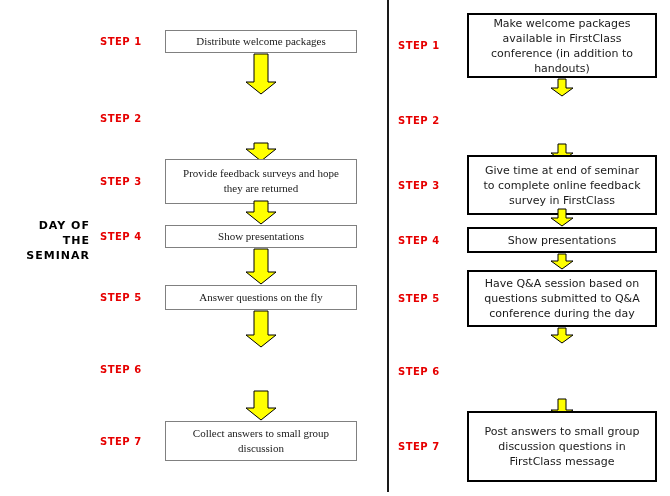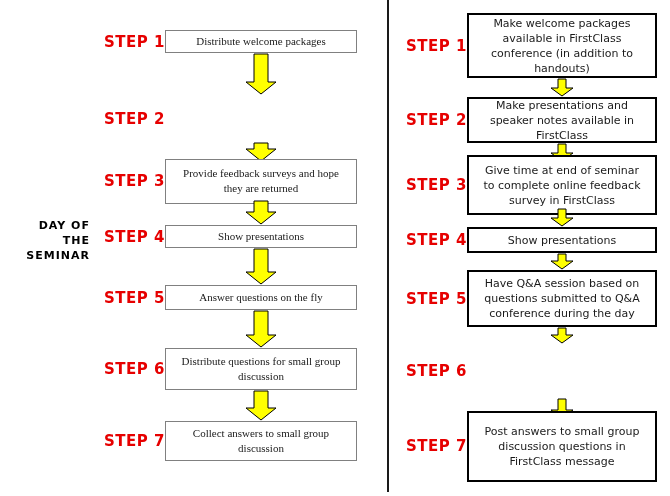--- a/index.html
+++ b/index.html
@@ -34,23 +34,23 @@
   .col {
     position: absolute;
     display: flex;
     flex-direction: column;
   }
   .col-left { left: 100px; top: 30px; width: 257px; }
   .col-right { left: 398px; top: 13px; width: 259px; }
   .row { display: flex; align-items: center; }
   .label-cell {
     flex: none;
-    text-align: right;
+    text-align: left;
     font-weight: bold;
-    font-size: 15px;
+    font-size: 10px;
     letter-spacing: 0.5px;
     color: #e60000;
   }
   .col-left .label-cell { width: 65px; }
   .col-right .label-cell { width: 69px; }
   .box {
     flex: none;
     box-sizing: border-box;
     display: flex;
     align-items: center;
@@ -129,21 +129,20 @@
       <div class="box" style="height:25px">Answer questions on the fly</div>
     </div>
     <div class="arrow-row">
       <svg width="32" height="38" viewBox="0 0 32 38">
           <polygon class="arrow-poly" points="9,1 9,25 1,25 16,37 31,25 23,25 23,1"></polygon>
         </svg>
     </div>
 
     <div class="row" style="height:42px">
       <div class="label-cell">STEP 6</div>
-      <div class="box" style="height:42px">Distribute questions for small group discussion</div>
     </div>
     <div class="arrow-row">
       <svg width="32" height="31" viewBox="0 0 32 31">
           <polygon class="arrow-poly" points="9,1 9,18 1,18 16,30 31,18 23,18 23,1"></polygon>
         </svg>
     </div>
 
     <div class="row" style="height:40px">
       <div class="label-cell">STEP 7</div>
       <div class="box" style="height:40px">Collect answers to small group discussion</div>
@@ -157,21 +156,20 @@
       <div class="box" style="height:65px">Make welcome packages available in FirstClass conference (in addition to handouts)</div>
     </div>
     <div class="arrow-row">
       <svg width="24" height="19" viewBox="0 0 24 19">
           <polygon class="arrow-poly" points="8,1 8,10 1,10 12,18 23,10 16,10 16,1"></polygon>
         </svg>
     </div>
 
     <div class="row" style="height:46px">
       <div class="label-cell">STEP 2</div>
-      <div class="box" style="height:46px">Make presentations and speaker notes available in FirstClass</div>
     </div>
     <div class="arrow-row">
       <svg width="24" height="19" viewBox="0 0 24 19">
           <polygon class="arrow-poly" points="8,1 8,10 1,10 12,18 23,10 16,10 16,1"></polygon>
         </svg>
     </div>
 
     <div class="row" style="height:46px">
       <div class="label-cell">STEP 3</div>
       <div class="box" style="height:60px">Give time at end of seminar to complete online feedback survey in FirstClass</div>

